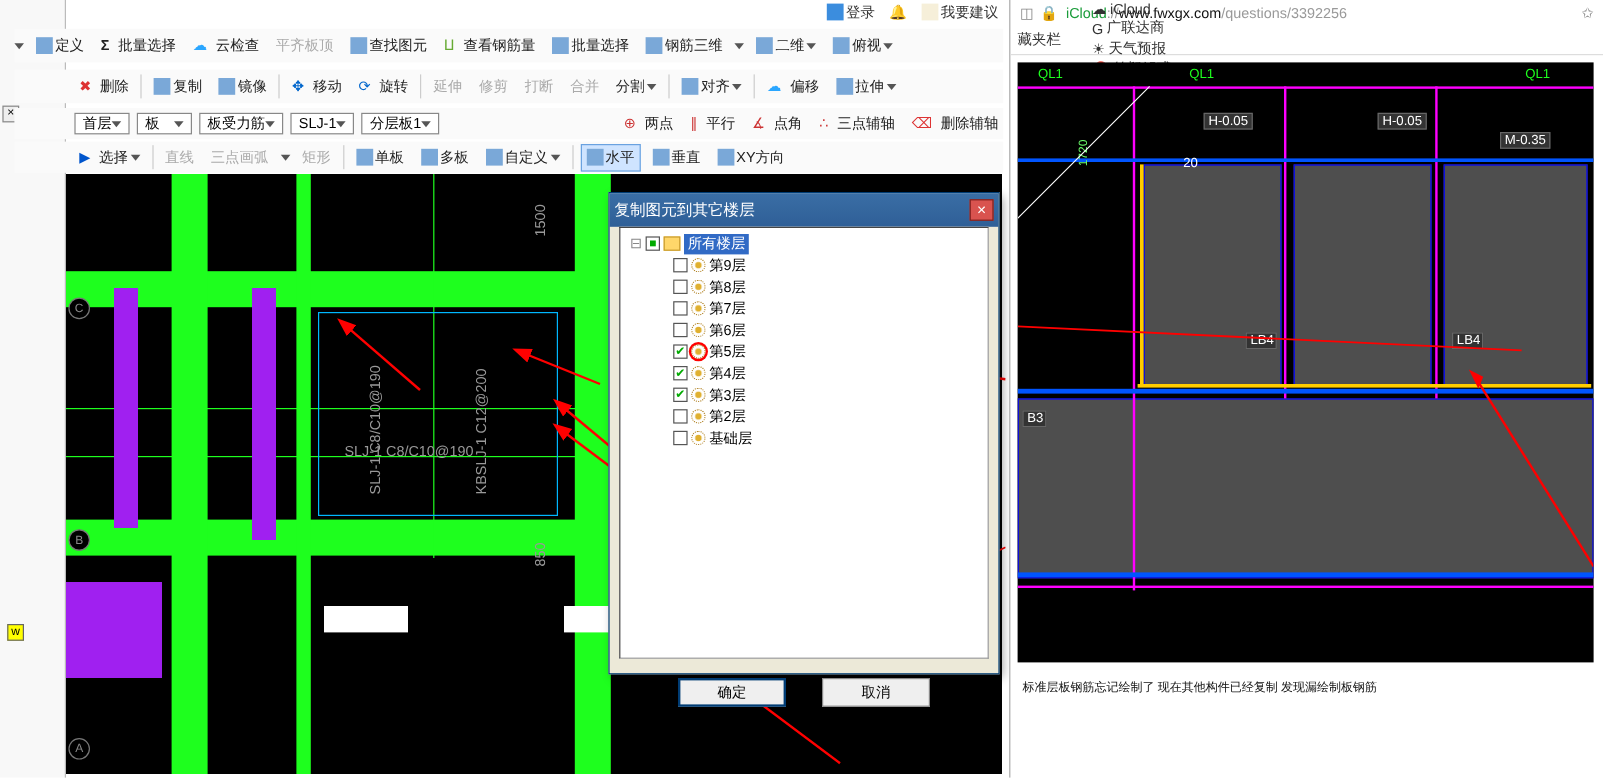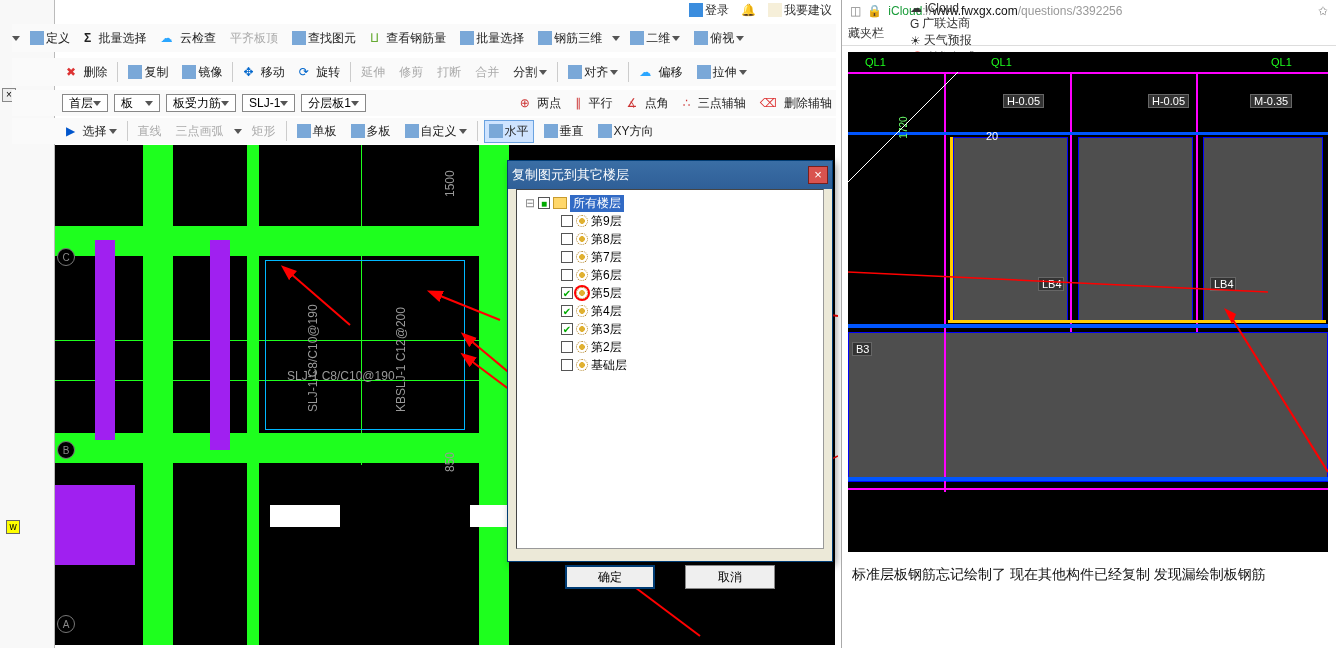--- a/index.html
+++ b/index.html
@@ -59,21 +59,21 @@
 
   
   .rp { position:absolute; right:0; top:0; width:495px; height:648px; border-left:1px solid #aaa; background:#fff; }
   .rp .addr { height:22px; display:flex; align-items:center; gap:6px; padding:2px 8px; color:#333; }
   .rp .addr .lock { color:#1a9c3a; font-weight:bold; }
   .rp .addr .url .dom { color:#111; }
   .rp .addr .url .rest { color:#999; }
   .rp .bm { height:24px; display:flex; align-items:center; gap:14px; padding:2px 6px; border-bottom:1px solid #ddd; }
   .rp .bm .bmi { display:flex; align-items:center; gap:3px; color:#333; }
   .rp .dwg { position:relative; margin:6px; width:480px; height:500px; background:#000; overflow:hidden; }
-  .rp .cap { padding:8px 10px; color:#111; font-size:14px; }
+  .rp .cap { padding:8px 10px; color:#111; font-size:10px; }
 
   .grid-panel { position:absolute; background:#4e4e4e; border:1px solid #00f; }
   .mag-line { position:absolute; background:#ff00ff; }
   .blue-line { position:absolute; background:#0055ff; }
   .yellow-line { position:absolute; background:#ffcc00; }
   .olabel { position:absolute; font-size:11px; color:#fff; background:#333; border:1px solid #666; padding:0 3px; }
   .smalltxt { position:absolute; font-size:10px; color:#6cff6c; }
 </style>
 </head>
 <body>
@@ -419,21 +419,21 @@
     <div class="blue-line" style="left:0;top:80px;width:480px;height:3px;"></div>
     <div class="blue-line" style="left:0;top:272px;width:480px;height:4px;"></div>
     <div class="blue-line" style="left:0;top:425px;width:480px;height:4px;"></div>
 
     <div class="yellow-line" style="left:102px;top:85px;width:3px;height:185px;"></div>
     <div class="yellow-line" style="left:100px;top:268px;width:378px;height:3px;"></div>
 
     <div class="olabel" style="left:135px;top:42px;background:none;border:none;margin-top:36px;">20</div>
     <div class="olabel" style="left:155px;top:42px;">H-0.05</div>
     <div class="olabel" style="left:300px;top:42px;">H-0.05</div>
-    <div class="olabel" style="left:402px;top:42px;text-align:right;">M-0.35</div>
+    <div class="olabel" style="left:402px;top:58px;text-align:right;">M-0.35</div>
     <div class="smalltxt" style="left:44px;top:70px;transform:rotate(-90deg);">1720</div>
     <div class="olabel" style="left:190px;top:225px;width:26px;text-align:center;">LB4</div>
     <div class="olabel" style="left:362px;top:225px;width:26px;text-align:center;">LB4</div>
     <div class="olabel" style="left:4px;top:290px;width:20px;text-align:center;">B3</div>
 
     <svg style="position:absolute;left:0;top:0;width:480px;height:500px;pointer-events:none">
       <line x1="0" y1="130" x2="110" y2="20" stroke="#fff" stroke-width="1"></line>
       <line x1="0" y1="220" x2="420" y2="240" stroke="red" stroke-width="1.5"></line>
       <line x1="480" y1="420" x2="380" y2="260" stroke="red" stroke-width="2"></line>
       <path d="M376,256 l12,6 l-4,10 z" fill="red"></path>

